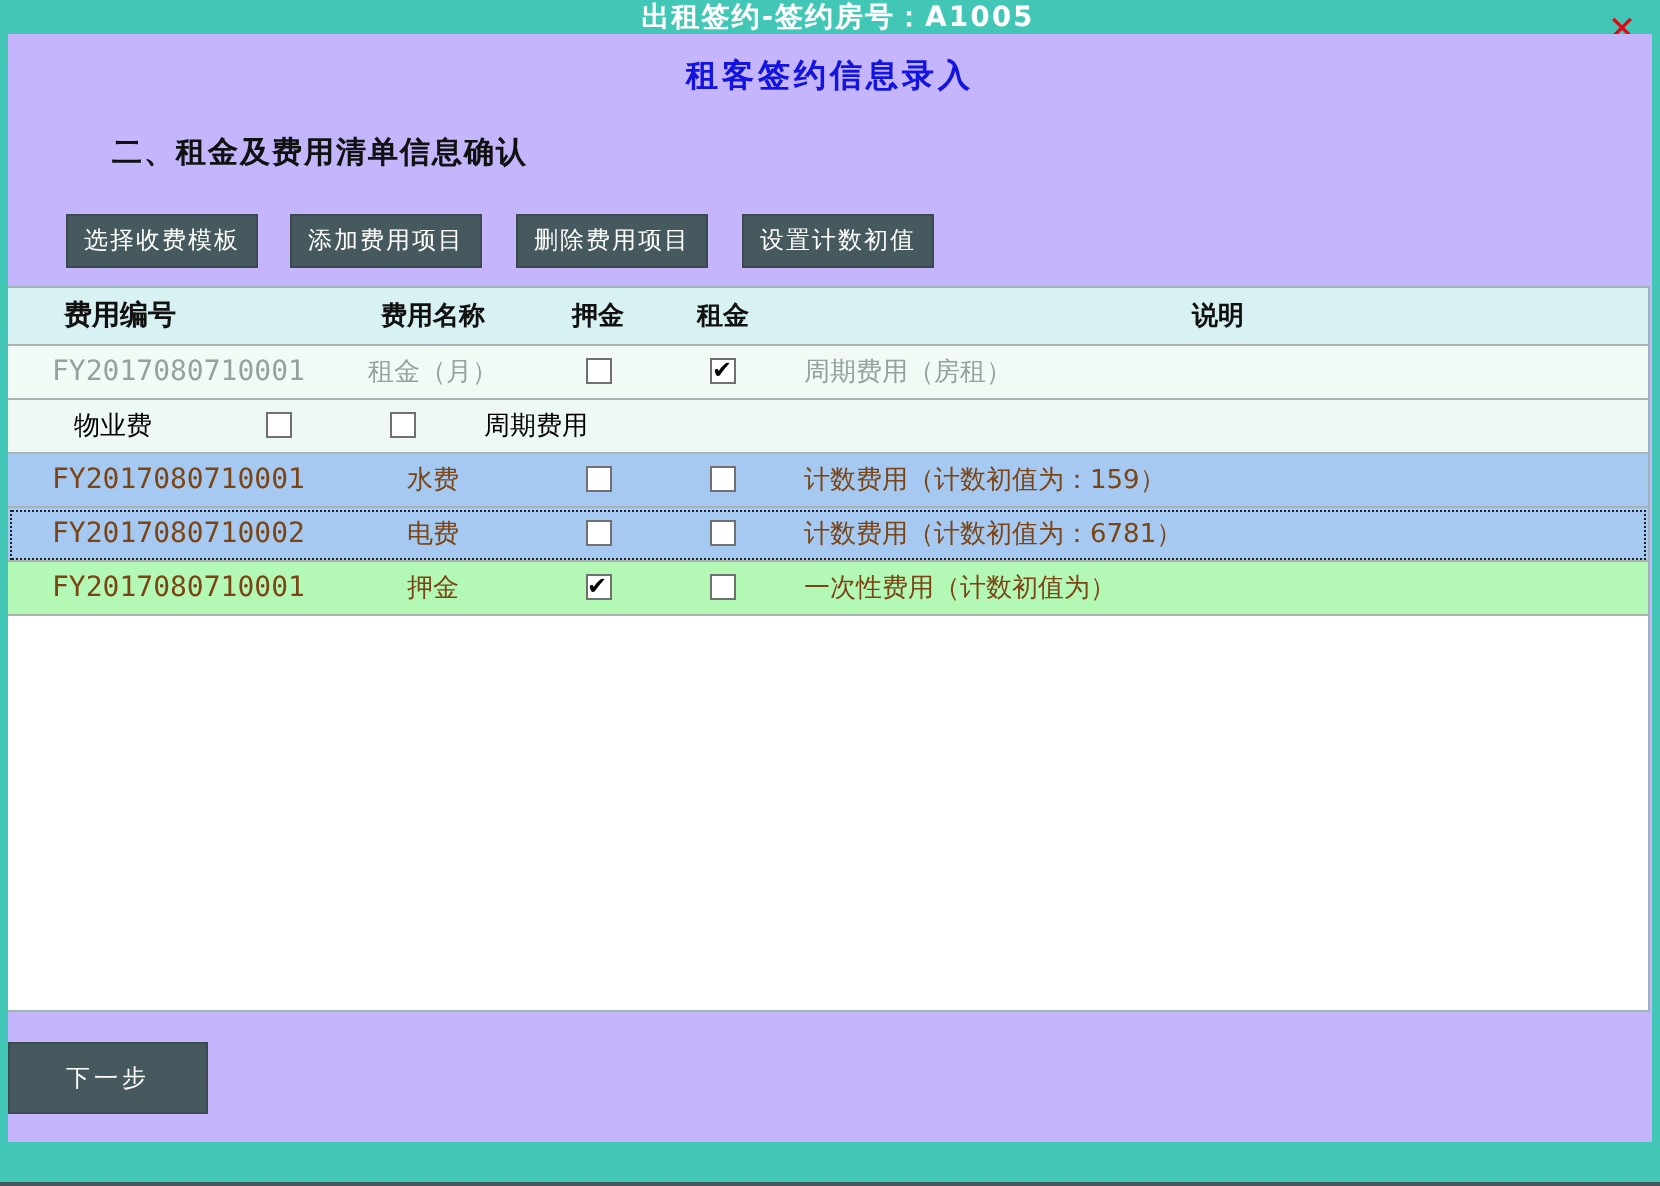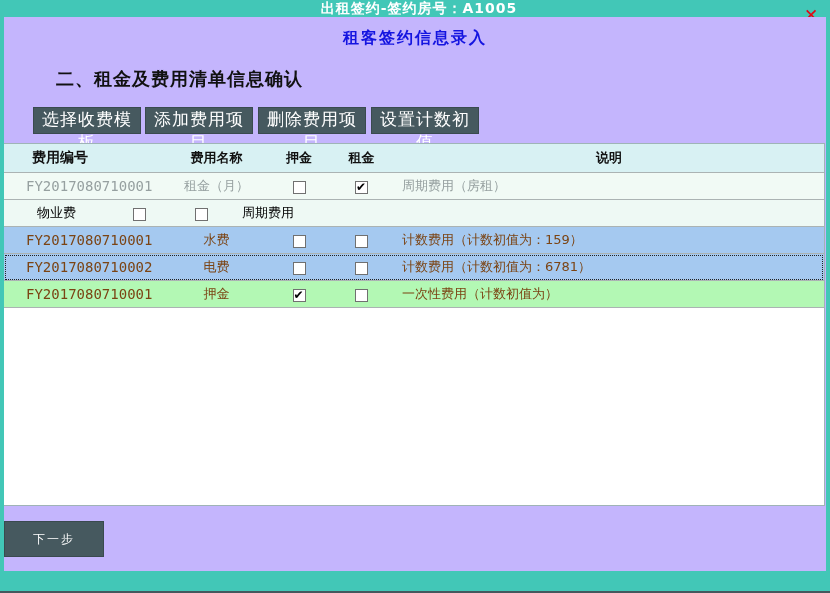--- a/index.html
+++ b/index.html
@@ -34,28 +34,28 @@
     position:absolute; left:4px; top:17px; width:822px; height:554px;
     background:#c4b5fd;
   }
   .page-title {
     position:absolute; left:0; top:11px; width:100%;
     text-align:center; color:#1414E0; font-size:16px; font-weight:bold;
     letter-spacing:2px;
   }
   .section-heading {
     position:absolute; left:52px; top:50px;
-    color:#111; font-size:18px; font-weight:bold; letter-spacing:1px;
+    color:#111; font-size:15px; font-weight:bold; letter-spacing:1px;
   }
 
   
   .tbtn {
-    position:absolute; top:90px; width:108px; height:27px;
+    position:absolute; top:90px; width:96px; height:27px;
     background:#46595F; color:#fff; border:1px solid #3A4A4F;
-    font-size:17px; font-family:"DejaVu Sans", sans-serif;
+    font-size:12px; font-family:"DejaVu Sans", sans-serif;
     letter-spacing:1px; cursor:pointer;
   }
   .tbtn:nth-of-type(1){ left:29px; }
   .tbtn:nth-of-type(2){ left:141px; }
   .tbtn:nth-of-type(3){ left:254px; }
   .tbtn:nth-of-type(4){ left:367px; }
 
   
   .fee-table {
     position:absolute; left:0; top:126px; width:821px; height:363px;

